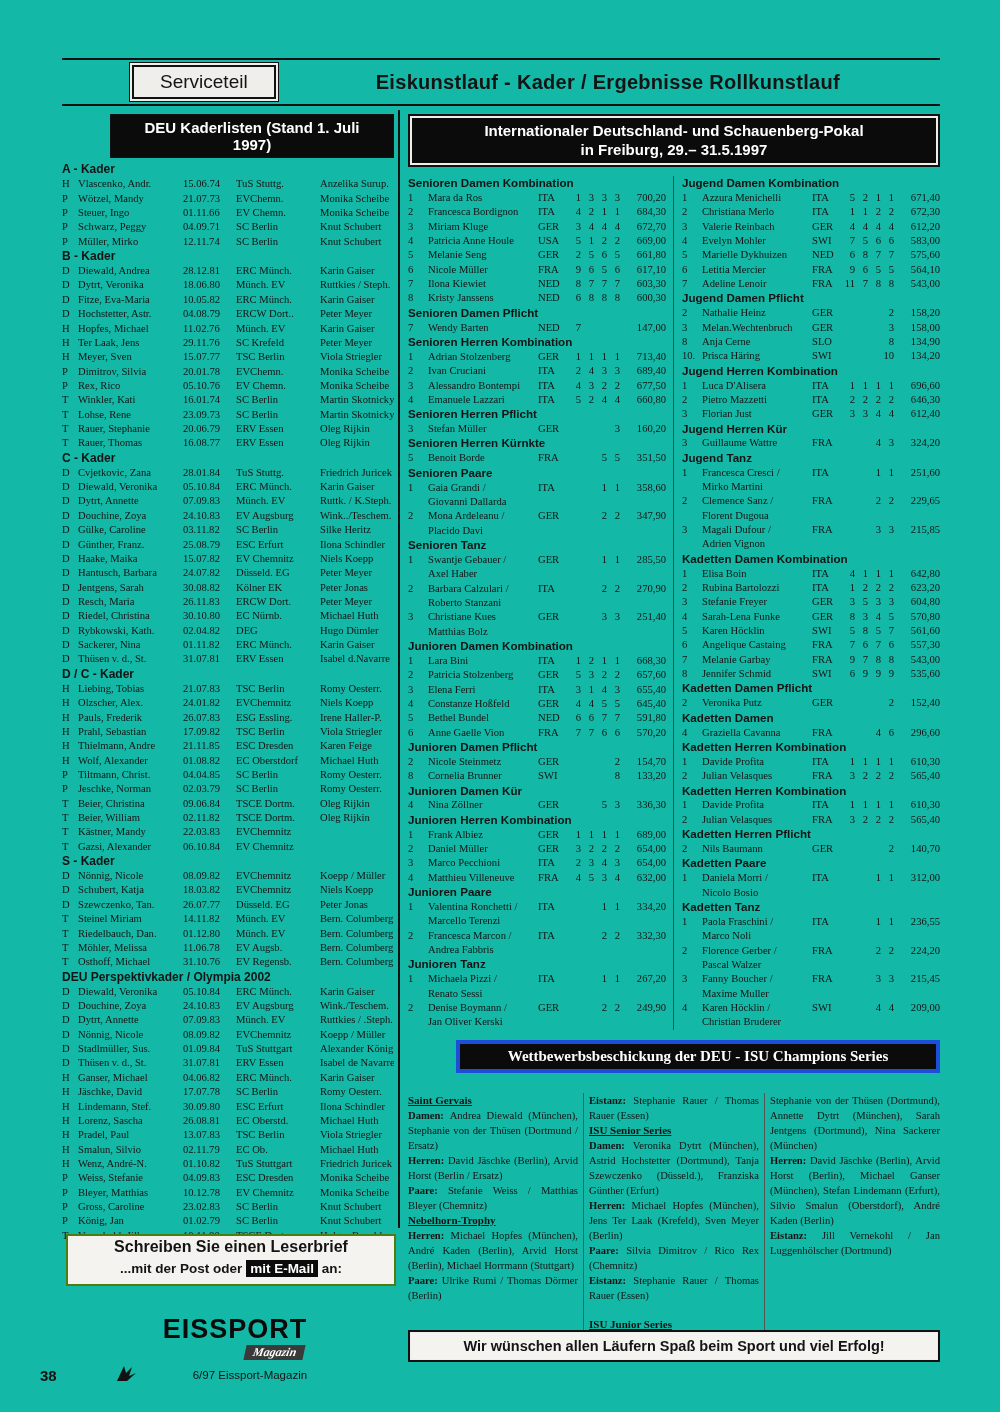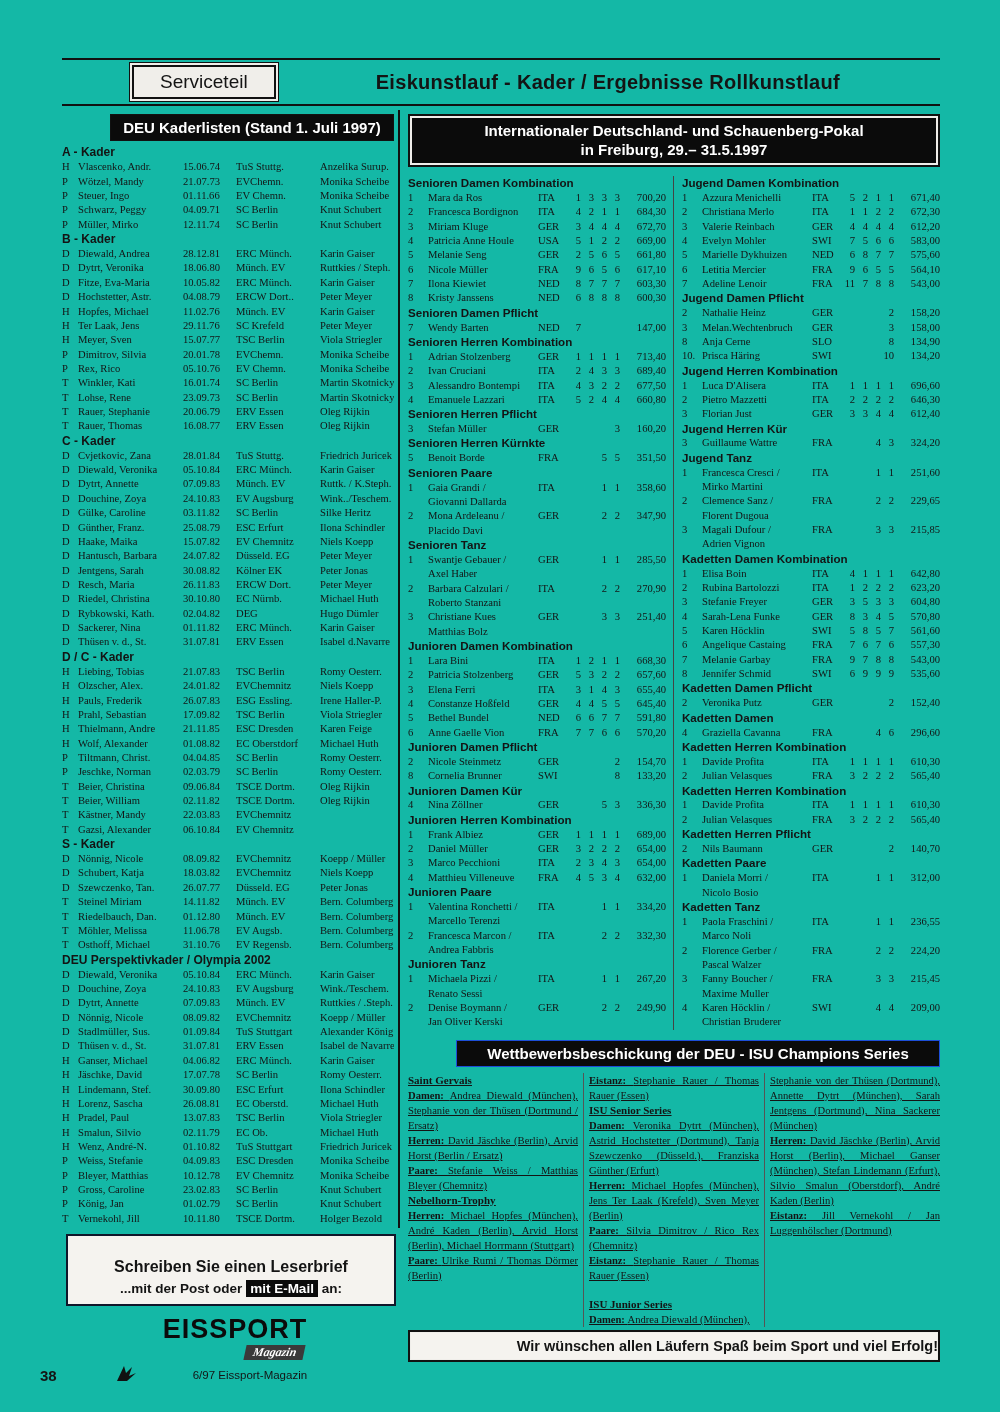--- a/index.html
+++ b/index.html
@@ -7,21 +7,21 @@
   #page{position:absolute;inset:0;background:#14b8a6;}
 
   
   #masthead{position:absolute;left:62px;top:58px;width:878px;height:44px;border-top:2px solid #111;border-bottom:2px solid #111;display:flex;align-items:center;}
   #service-box{margin-left:70px;border:2px solid #111;box-shadow:0 0 0 2px #f0eeea,0 0 0 3px #111;padding:4px 26px;font:19px "Liberation Sans",sans-serif;background:#f0eeea;}
   #masthead-title{flex:1;text-align:center;font:bold 20px "Liberation Sans",sans-serif;letter-spacing:.3px;}
 
   
   #left-col{position:absolute;left:62px;top:114px;width:332px;}
   #left-vrule{position:absolute;left:398px;top:110px;width:2px;height:1118px;background:#111;}
-  .blackbar{background:#0b0b0b;color:#fff;text-align:center;font:bold 15px/17px "Liberation Sans",sans-serif;padding:4px 2px;margin-left:48px;}
+  .blackbar{background:#0b0b0b;color:#fff;text-align:center;font:bold 15px/17px "Liberation Sans",sans-serif;padding:4px 19px;margin-left:48px;}
   #kader-title{border:1px solid #111;}
   #kader-rows{margin-top:4px;}
   .khead{font:bold 12px/15.2px "Liberation Sans",sans-serif;}
   .krow{display:flex;font:10.6px/14.35px "Liberation Serif",serif;white-space:nowrap;}
   .k-code{width:16px;flex:none;}
   .k-name{width:105px;flex:none;overflow:hidden;}
   .k-date{width:53px;flex:none;}
   .k-club{width:84px;flex:none;overflow:hidden;}
   .k-coach{flex:1;overflow:hidden;}
 
@@ -35,34 +35,34 @@
   .rhead{font:bold 11.6px/14.9px "Liberation Sans",sans-serif;white-space:nowrap;}
   .rrow{display:flex;font:10.6px/14.35px "Liberation Serif",serif;white-space:nowrap;}
   .r-rk{width:20px;flex:none;}
   .r-nm{flex:1;overflow:hidden;}
   .r-nat{width:30px;flex:none;}
   .r-c{width:13px;flex:none;text-align:right;}
   .r-sc{width:46px;flex:none;text-align:right;}
 
   
   #besch{position:absolute;left:408px;top:1040px;width:532px;}
-  #besch-title{border:1px solid #1d4ed8;}
-  #besch-cols{display:flex;margin-top:6px;text-decoration:underline;}
+  #besch-title{border:4px solid #1d4ed8;font-family:Liberation Serif, serif;}
+  #besch-cols{display:flex;margin-top:20px;}
   .bcol{width:170px;flex:none;}
   .bcol+.bcol{margin-left:5px;padding-left:5px;border-left:1px solid #555;}
   .bhead{font:bold 11px/15px "Liberation Serif",serif;text-decoration:underline;}
   .bpar{font:10.6px/15px "Liberation Serif",serif;text-align:justify;}
   .blabel{font-weight:bold;}
   .bgap{height:14px;}
 
   
-  #banner{position:absolute;left:408px;top:1330px;width:528px;border:2px solid #111;box-shadow:0 0 0 1px #f0eeea inset;text-align:right;font:bold 14.5px "Liberation Sans",sans-serif;padding:6px 0;background:#f5f3ef;}
+  #banner{position:absolute;left:408px;top:1330px;width:528px;border:2px solid #111;box-shadow:0 0 0 1px #f0eeea inset;text-align:center;font:bold 14.5px "Liberation Sans",sans-serif;padding:6px 0;background:#f5f3ef;}
 
   
-  #leserbrief{position:absolute;left:66px;top:1234px;width:326px;border:2px solid #0f172a;background:#f5f3ef;text-align:center;padding:22px 0 8px;}
+  #leserbrief{position:absolute;left:66px;top:1234px;width:326px;border:2px solid #4d7c0f;background:#f5f3ef;text-align:center;padding:2px 0 8px;}
   #lb-line1{font:bold 16px "Liberation Sans",sans-serif;}
   #lb-line2{margin-top:5px;font:bold 13.5px "Liberation Sans",sans-serif;}
   .inv{background:#0b0b0b;color:#fff;padding:1px 4px;}
   #lb-email{display:inline-block;margin-top:4px;background:#0b0b0b;color:#fff;font:bold 16px "Liberation Sans",sans-serif;padding:2px 14px;}
   #eissport-logo{position:absolute;left:150px;top:1316px;width:170px;text-align:center;}
   #logo-word{font:900 27px/26px "Liberation Sans",sans-serif;letter-spacing:1px;color:#0b0b0b;}
   #logo-sub{display:inline-block;margin-top:-9px;margin-left:80px;background:#3a3a3a;color:#fff;font:bold italic 12px "Liberation Serif",serif;padding:0 8px;transform:skewX(-12deg);}
 
   
   #footer{position:absolute;left:40px;top:1364px;display:flex;align-items:center;gap:46px;}

